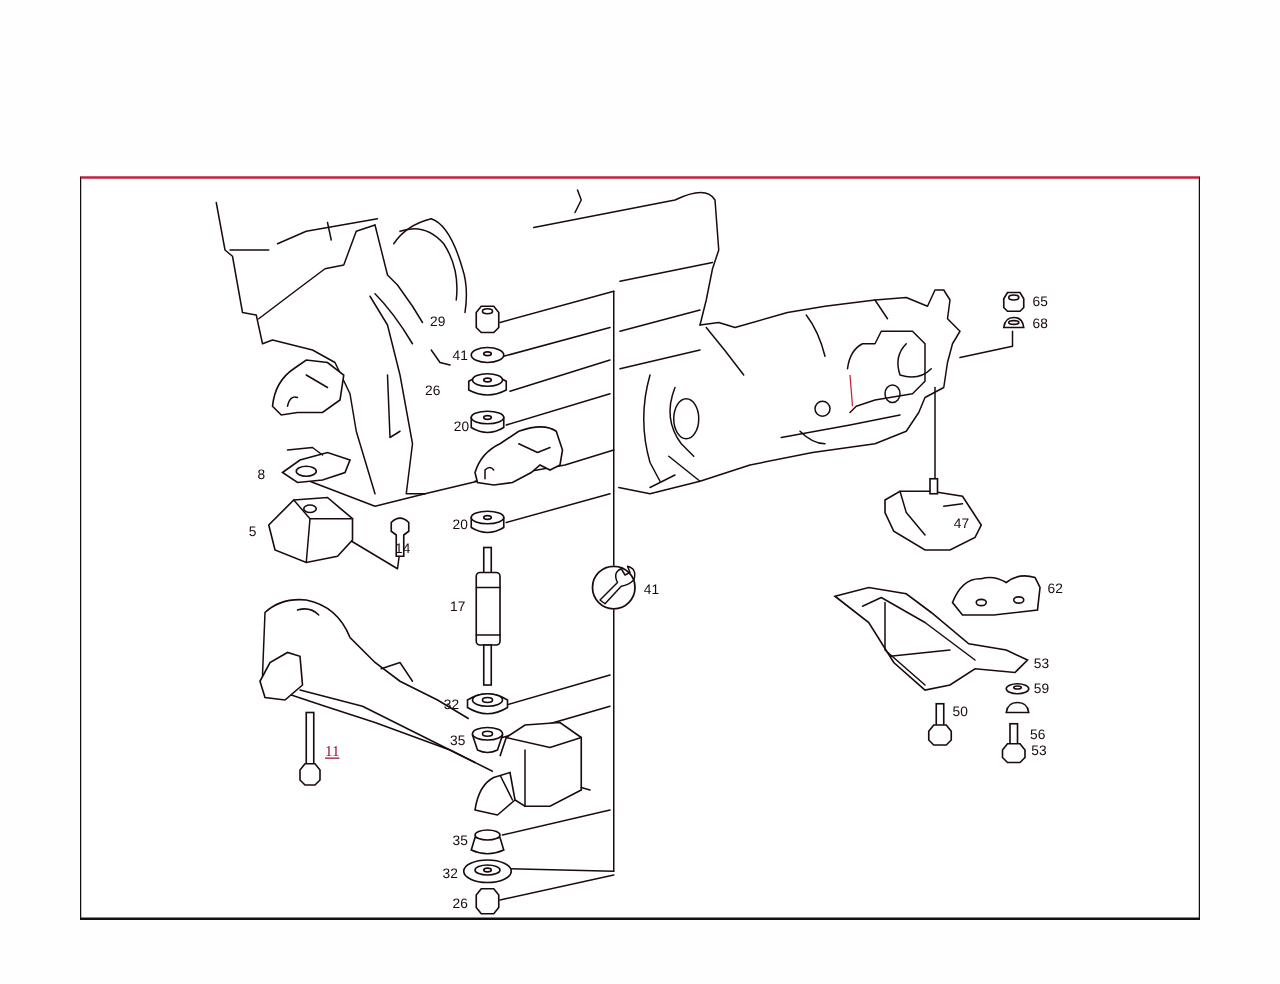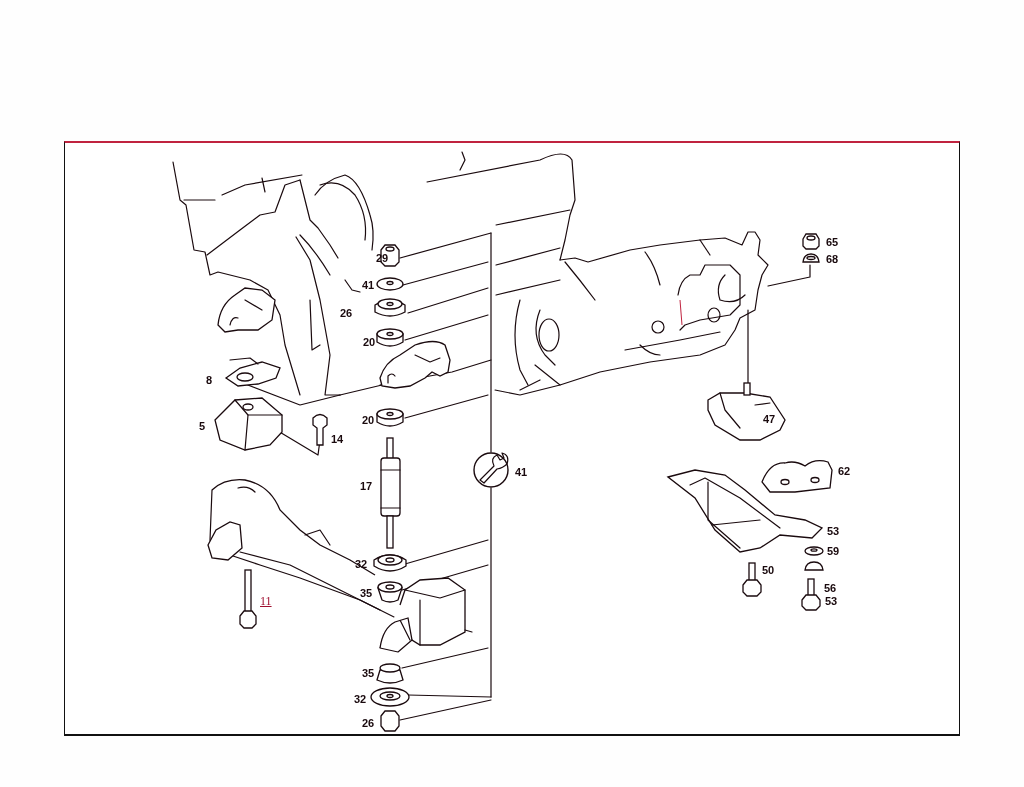--- a/index.html
+++ b/index.html
@@ -2,21 +2,21 @@
 <html><head>
 <meta charset="utf-8">
 <style>
   html,body{margin:0;padding:0;background:#fefefe;}
   body{width:1024px;height:787px;position:relative;overflow:hidden;font-family:"Liberation Sans",sans-serif;}
   #frame{position:absolute;left:64px;top:141px;width:896px;height:595px;border:1px solid #111;border-top:2px solid #c0233f;border-bottom:2px solid #111;box-sizing:border-box;background:#fff;}
   svg#diagram{position:absolute;left:0;top:0;width:1024px;height:787px;}
   .ln{fill:none;stroke:#1a0a0e;stroke-width:1.2;stroke-linejoin:round;stroke-linecap:round;}
   .lr{fill:none;stroke:#c0233f;stroke-width:1;}
   .part{fill:#fff;stroke:#1a0a0e;stroke-width:1.3;}
-  .label{position:absolute;font-weight:bold;font-size:11px;color:#1a0a0e;line-height:12px;}
+  .label{position:absolute;font-weight:normal;font-size:11px;color:#1a0a0e;line-height:12px;}
   .label.serif{font-family:"Liberation Serif",serif;font-weight:normal;font-size:12px;color:#a01030;text-decoration:underline;}
 </style>
 </head>
 <body>
 
 <div id="frame"></div>
 
 <svg id="diagram" viewBox="0 0 1024 787">
 
   <g>
@@ -216,28 +216,28 @@
   <g>
     <rect class="part" x="749" y="563" width="6" height="20"></rect>
     <path class="part" d="M743,585 L747,580 L757,580 L761,585 L761,592 L757,596 L747,596 L743,592 Z"></path>
   </g>
   <g>
     <rect class="part" x="808" y="579" width="6" height="18"></rect>
     <path class="part" d="M802,600 L806,595 L816,595 L820,600 L820,606 L816,610 L806,610 L802,606 Z"></path>
   </g>
 </svg>
 
-<span class="label" style="left:376px;top:252px">29</span>
+<span class="label" style="left:344px;top:252px">29</span>
 <span class="label" style="left:362px;top:279px">41</span>
 <span class="label" style="left:340px;top:307px">26</span>
 <span class="label" style="left:363px;top:336px">20</span>
 <span class="label" style="left:206px;top:374px">8</span>
 <span class="label" style="left:362px;top:414px">20</span>
 <span class="label" style="left:199px;top:420px">5</span>
-<span class="label" style="left:331px;top:433px">14</span>
+<span class="label" style="left:316px;top:433px">14</span>
 <span class="label" style="left:515px;top:466px">41</span>
 <span class="label" style="left:360px;top:480px">17</span>
 <span class="label" style="left:355px;top:558px">32</span>
 <span class="label" style="left:360px;top:587px">35</span>
 <span class="label serif" style="left:260px;top:595px">11</span>
 <span class="label" style="left:362px;top:667px">35</span>
 <span class="label" style="left:354px;top:693px">32</span>
 <span class="label" style="left:362px;top:717px">26</span>
 <span class="label" style="left:826px;top:236px">65</span>
 <span class="label" style="left:826px;top:253px">68</span>

